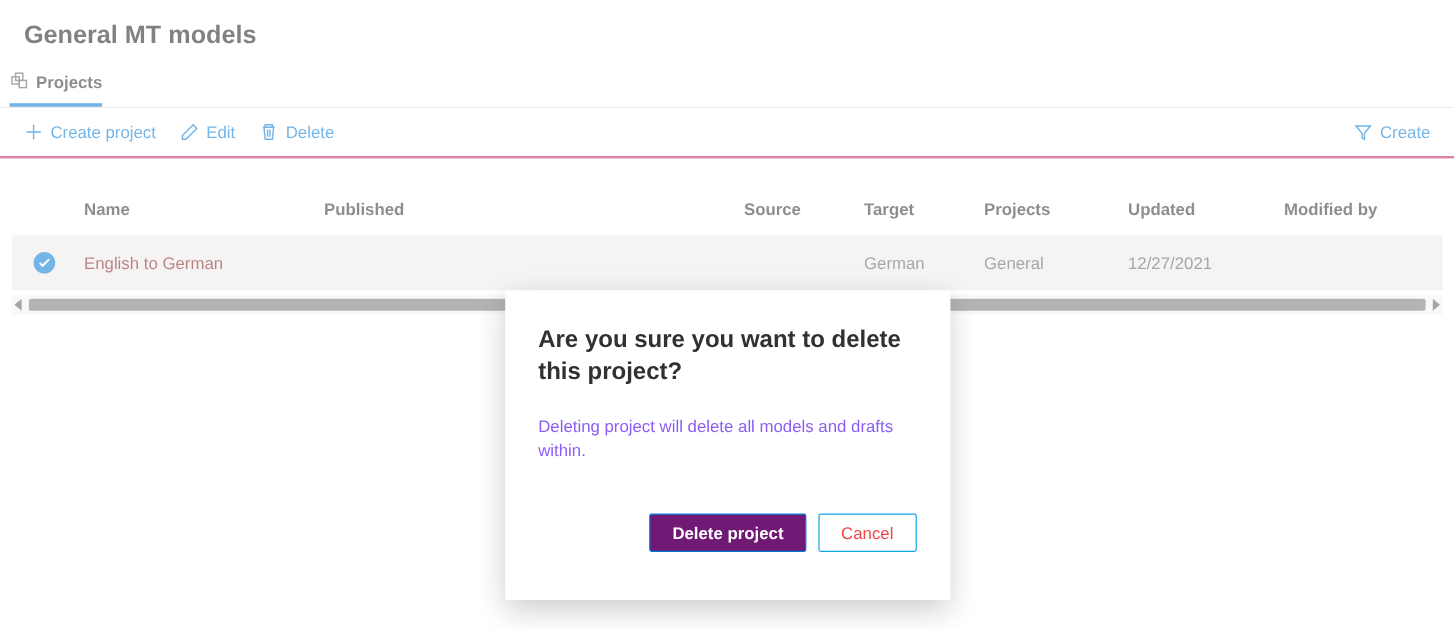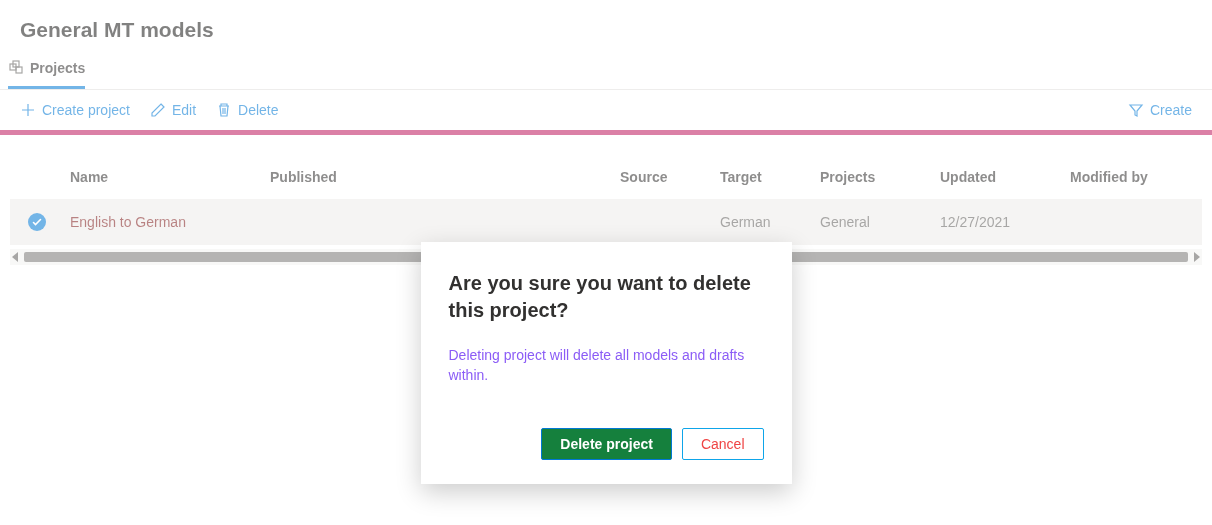--- a/index.html
+++ b/index.html
@@ -37,21 +37,21 @@
   .tab.active {
     font-weight: 600;
     border-bottom-color: #0078d4;
   }
   .tab .icon { color: #605e5c; }
   .command-bar {
     display: flex;
     align-items: center;
     padding: 12px 20px;
     gap: 20px;
-    border-bottom: 5px solid #be185d;
+    border-bottom: 2px solid #be185d;
   }
   .command-bar .cmd {
     display: flex;
     align-items: center;
     gap: 6px;
     color: #0078d4;
     font-size: 14px;
     cursor: pointer;
   }
   .command-bar .spacer { flex: 1; }
@@ -113,21 +113,21 @@
     background: rgba(255,255,255,0.45);
     display: flex;
     justify-content: center;
     align-items: flex-start;
   }
   .dialog {
     margin-top: 242px;
     width: 371px;
     background: #fff;
     box-shadow: 0 8px 24px rgba(0,0,0,0.2);
-    padding: 28px 28px 24px 28px;
+    padding: 28px 28px 40px 28px;
   }
   .dialog-title {
     font-size: 20px;
     font-weight: 600;
     color: #323130;
     line-height: 1.35;
     margin-bottom: 22px;
   }
   .dialog-body {
     font-size: 14px;
@@ -142,21 +142,21 @@
   }
   .btn {
     font-family: inherit;
     font-size: 14px;
     padding: 7px 18px;
     border-radius: 2px;
     cursor: pointer;
     min-height: 32px;
   }
   .btn-primary {
-    background: #15803d;
+    background: #701a75;
     color: #fff;
     border: 1px solid #0078d4;
     font-weight: 600;
   }
   .btn-secondary {
     background: #fff;
     color: #ef4444;
     border: 1px solid #0ea5e9;
   }
   .icon { display: inline-flex; }

